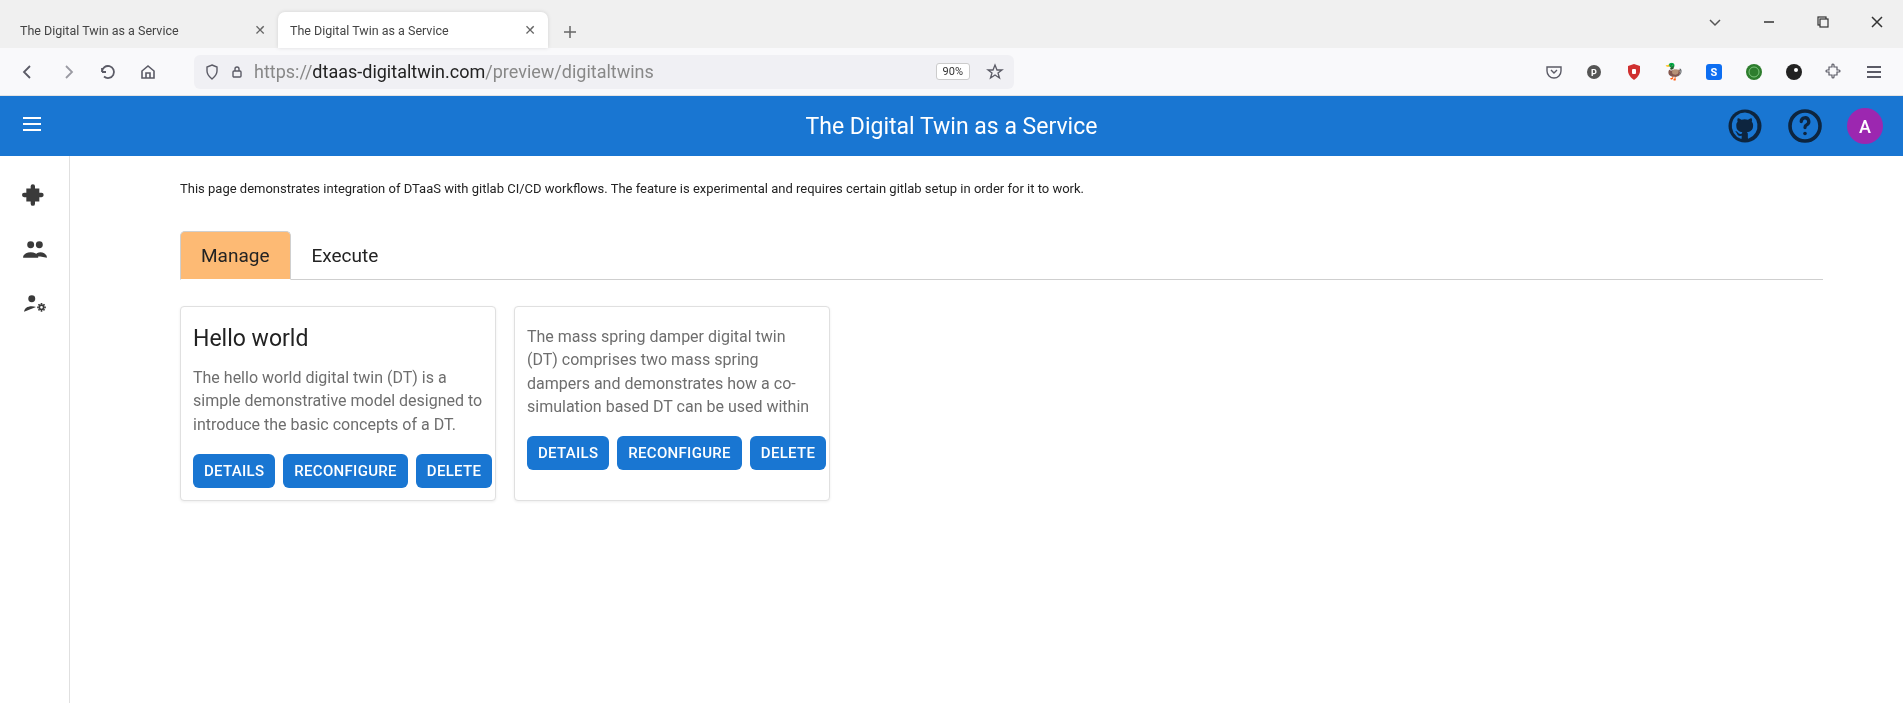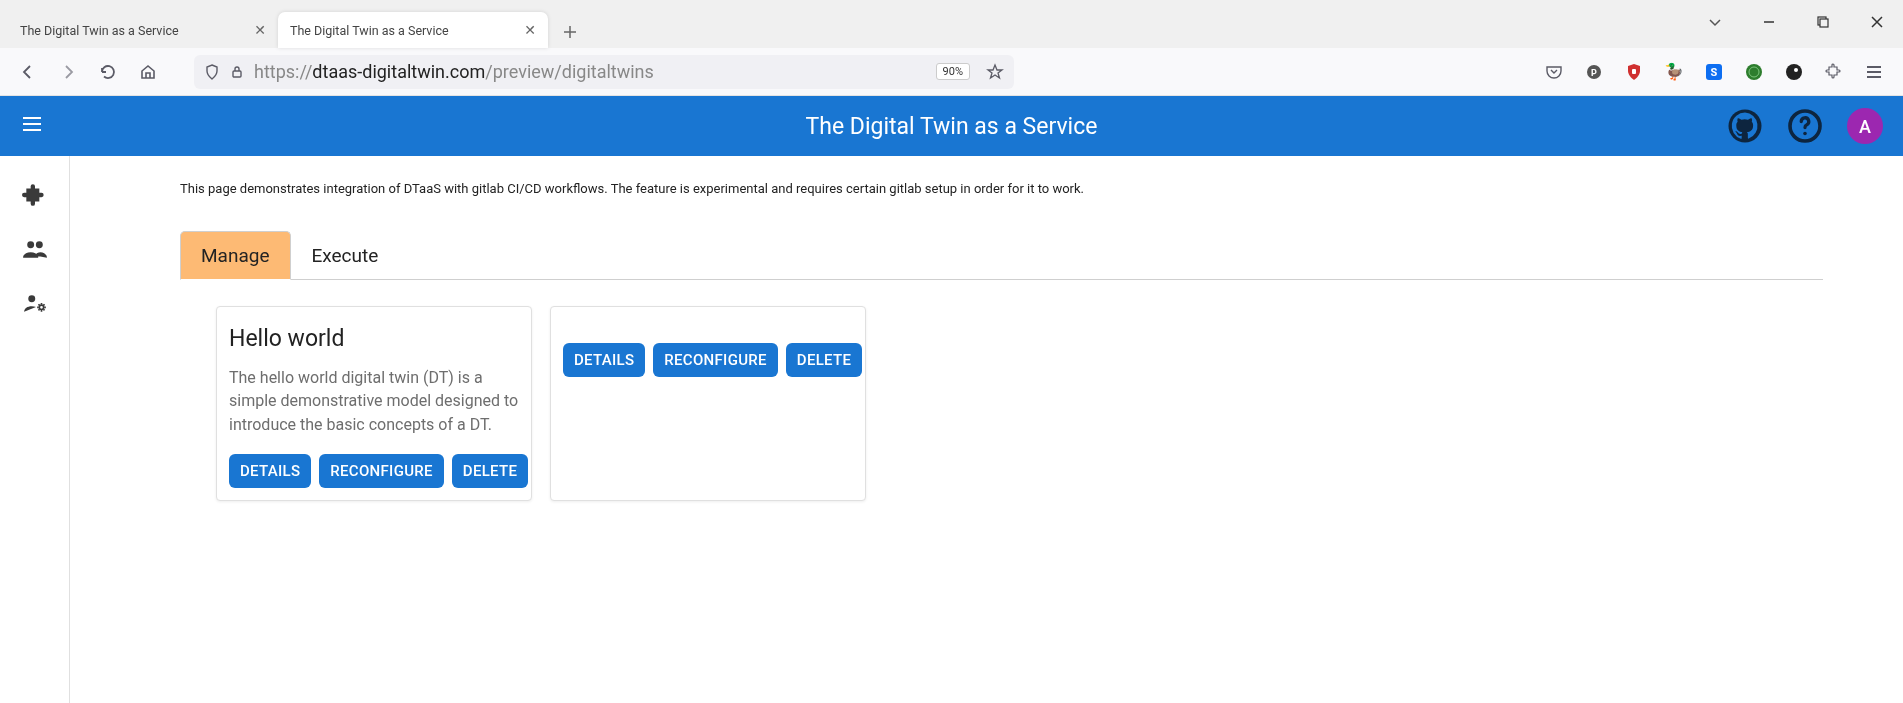--- a/index.html
+++ b/index.html
@@ -251,21 +251,20 @@
       padding-top: 18px;
       font-size: 18.5px;
       color: #232323;
       line-height: 1.45;
     }
     
     .cards-row {
       display: flex;
       gap: 18px;
       margin-top: 26px;
-      margin-left: 36px;
     }
     .card {
       width: 316px;
       background: #fff;
       border: 1px solid #e0e0e0;
       border-radius: 4px;
       padding: 18px 12px 12px 12px;
       box-shadow: 0 1px 3px rgba(0,0,0,0.07);
     }
     .card-title {
@@ -502,20 +501,21 @@
         <div class="card-title">Hello world</div>
         <div class="card-desc">The hello world digital twin (DT) is a simple demonstrative model designed to introduce the basic concepts of a DT.</div>
         <div class="card-actions">
           <button class="card-btn">DETAILS</button>
           <button class="card-btn">RECONFIGURE</button>
           <button class="card-btn">DELETE</button>
         </div>
       </div>
 
       <div class="card">
+        <div class="card-desc">The mass spring damper digital twin (DT) comprises two mass spring dampers and demonstrates how a co-simulation based DT can be used within</div>
         <div class="card-actions">
           <button class="card-btn">DETAILS</button>
           <button class="card-btn">RECONFIGURE</button>
           <button class="card-btn">DELETE</button>
         </div>
       </div>
     </div>
   </div>
 </div>
 

